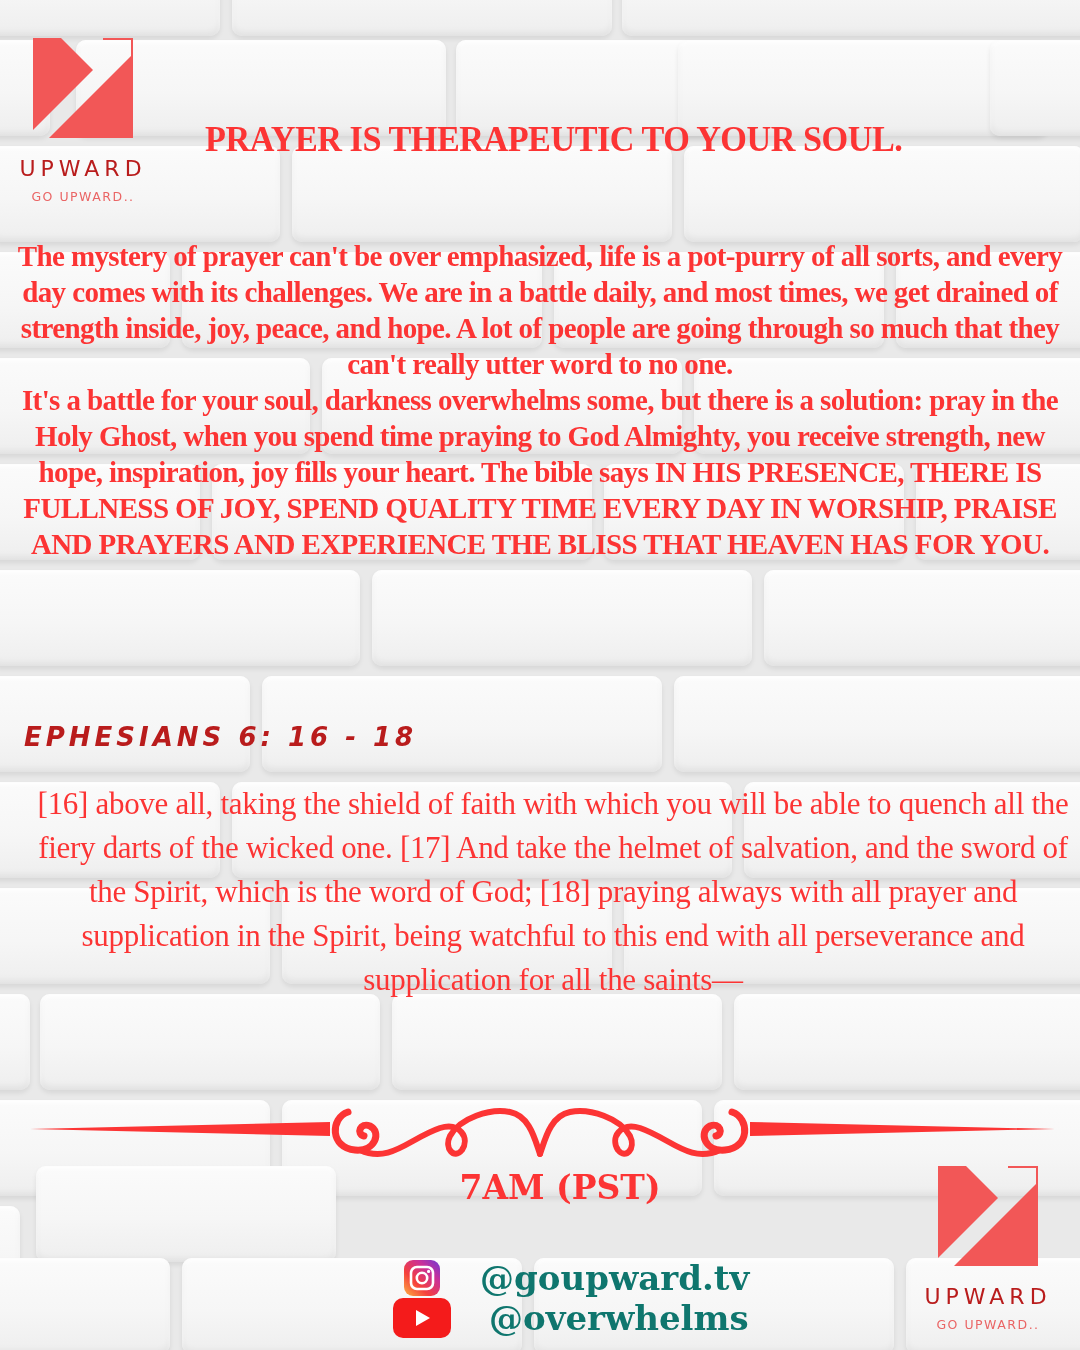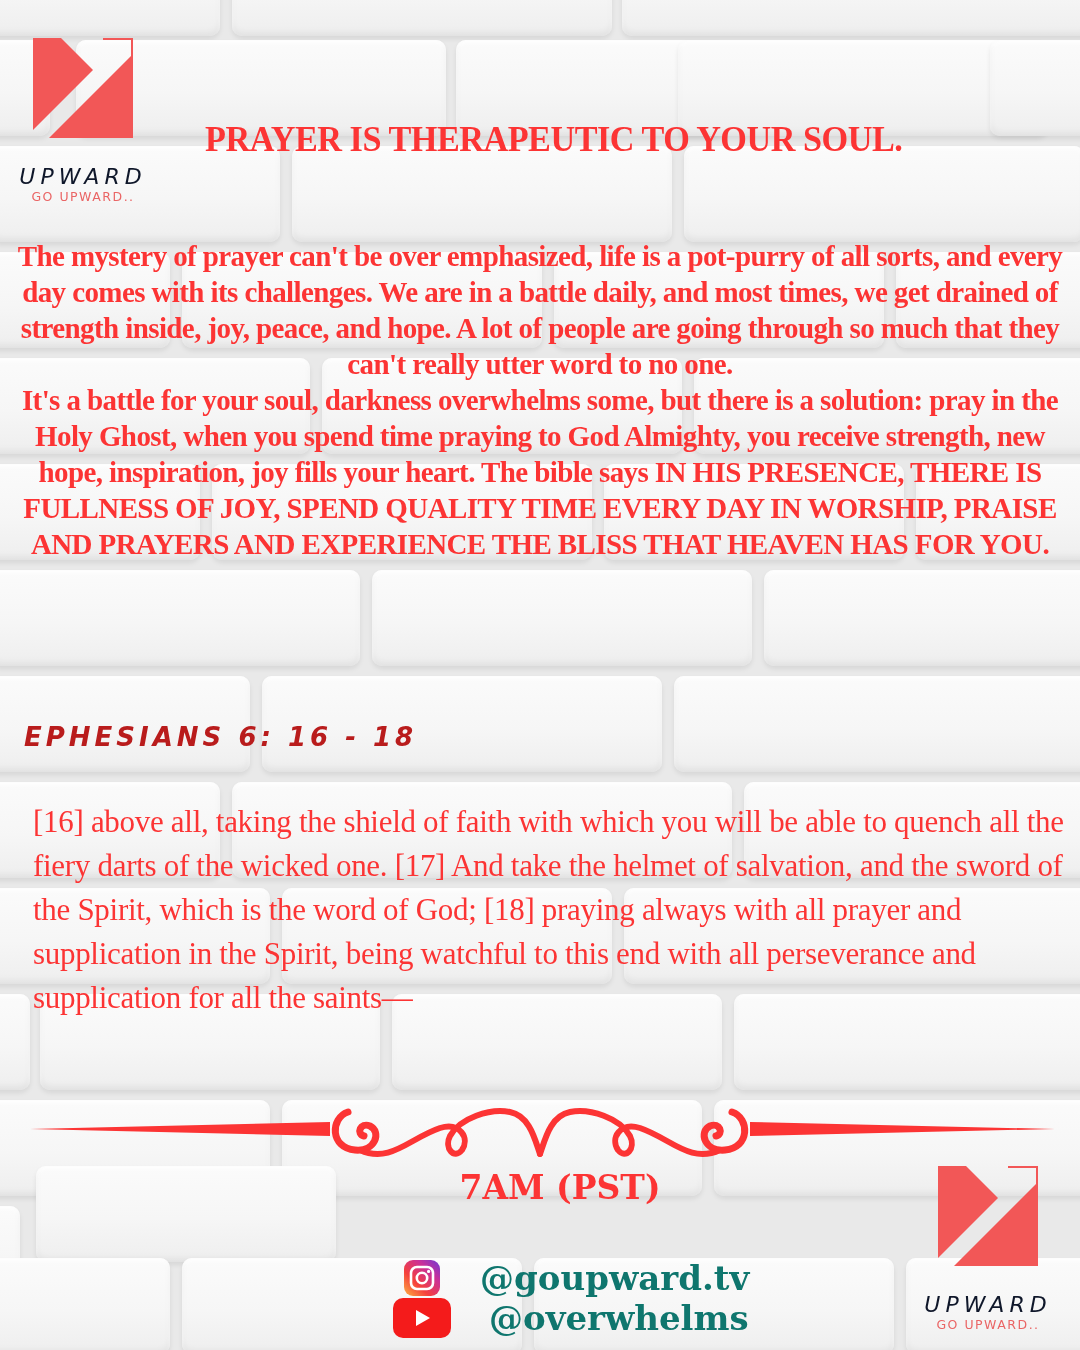--- a/index.html
+++ b/index.html
@@ -16,27 +16,26 @@
     height: 96px;
     background: linear-gradient(180deg, #fbfbfb 0%, #f6f6f6 55%, #eeeeee 100%);
     border-radius: 10px;
     box-shadow: inset 0 -4px 6px rgba(0,0,0,0.05), inset 0 3px 4px rgba(255,255,255,0.9), 0 3px 5px rgba(0,0,0,0.08);
   }
 
   .logo { position: absolute; width: 160px; text-align: center; }
   .logo .mark { position: relative; margin: 0 auto; width: 100px; height: 100px; }
   .logo .brand {
     font-family: "DejaVu Sans", sans-serif;
-    color: #0f172a; font-size: 22px; letter-spacing: 5px; font-weight: normal;
-    margin-top: 26px;
-    font-style: italic;
+    color: #b91c1c; font-size: 22px; letter-spacing: 5px; font-weight: normal;
+    margin-top: 18px;
   }
   .logo .tag {
     font-family: "DejaVu Sans", sans-serif;
-    color: #ea6565; font-size: 12.5px; letter-spacing: 1.5px; 
+    color: #ea6565; font-size: 12.5px; letter-spacing: 1.5px; margin-top: 8px;
   }
 
   .title {
     position: absolute; left: 205px; top: 118px; width: 850px;
     font-family: "Liberation Serif", serif; font-weight: bold;
     font-size: 36px; letter-spacing: -0.5px; color: #fc3434;
     transform: scaleX(0.95); transform-origin: left;
     white-space: nowrap;
   }
   .body-text {
@@ -45,24 +44,25 @@
     font-size: 29px; line-height: 36px; color: #fc3434; text-align: center;
     letter-spacing: -0.6px;
   }
   .body-text p { margin: 0; }
   .ref {
     position: absolute; left: 24px; top: 722px;
     font-family: "DejaVu Sans", sans-serif; font-weight: bold;
     font-size: 26px; letter-spacing: 4px; color: #b91c1c; font-style: italic;
   }
   .verse {
-    position: absolute; left: 33px; top: 800px; width: 1040px;
+    position: absolute; left: 33px; top: 782px; width: 1040px;
     font-family: "Liberation Serif", serif;
     font-size: 31px; line-height: 44px; color: #fc3434;
     letter-spacing: -0.3px;
+    text-align: center;
   }
   .divider { position: absolute; left: 30px; top: 1098px; width: 1025px; height: 66px; }
   .schedule {
     position: absolute; left: 360px; top: 1168px; width: 420px; text-align: center;
     font-family: "DejaVu Serif", serif; font-weight: bold; color: #fc3434;
   }
   .schedule .time { font-size: 33px; line-height: 40px; margin-left: -20px; }
   .schedule .days { font-size: 33px; line-height: 44px; margin-top: 6px; letter-spacing: -0.5px; }
   .social { position: absolute; display: flex; align-items: center; }
   .social .handle {

